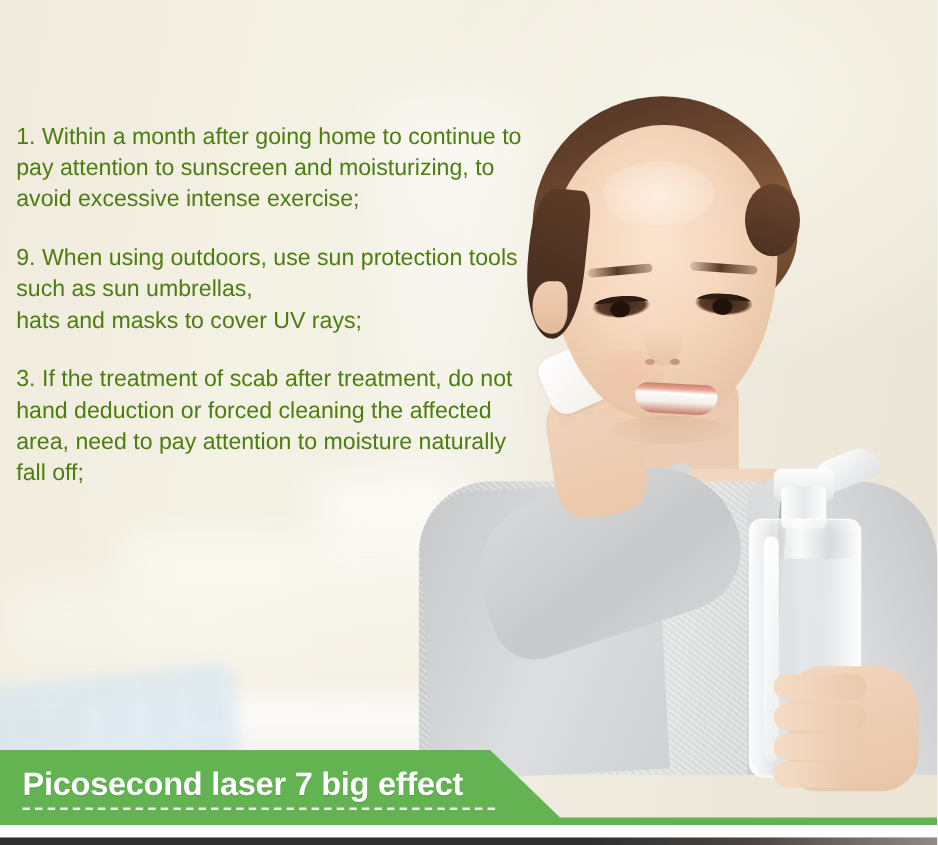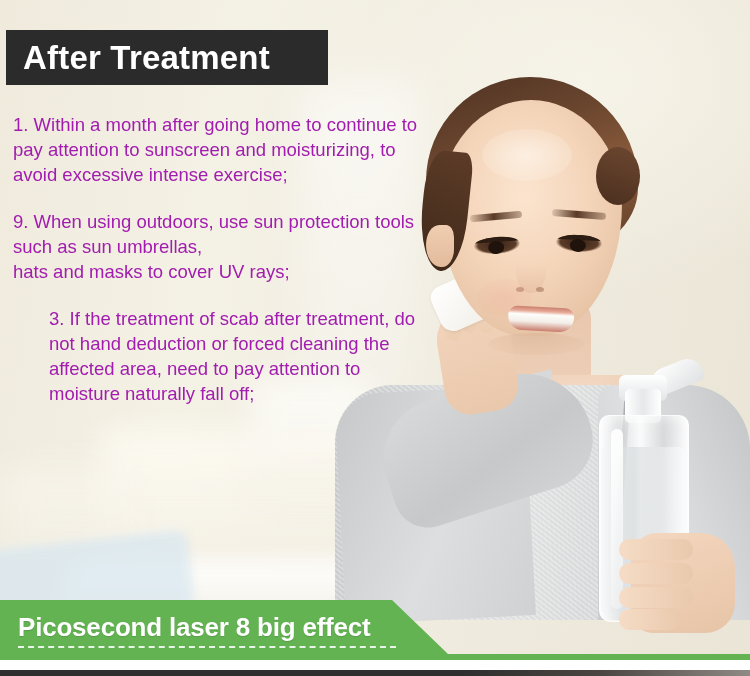--- a/index.html
+++ b/index.html
@@ -447,28 +447,28 @@
     font-weight: bold;
     letter-spacing: 0.2px;
     padding-left: 17px;
     white-space: nowrap;
   }
 
   
   .copy {
     position: absolute;
     left: 13px;
-    top: 112px;
+    top: 96px;
     width: 420px;
-    color: #a21caf;
+    color: #4d7c0f;
     font-size: 18.5px;
     line-height: 25px;
   }
   .copy p { margin: 0 0 22px 0; }
-  .copy p:last-child { margin-bottom: 0; margin-left: 36px; }
+  .copy p:last-child { margin-bottom: 0; }
 
   
   .footer-band {
     position: absolute;
     left: 0;
     top: 600px;
     width: 750px;
     height: 60px;
     background: #63b352;
     clip-path: polygon(0 0, 392px 0, 448px 54px, 750px 54px, 750px 60px, 0 60px);
@@ -580,32 +580,29 @@
         <div class="hand-bottle">
           <div class="finger2" style="top:6px;"></div>
           <div class="finger2" style="top:30px;"></div>
           <div class="finger2" style="top:54px;"></div>
           <div class="finger2" style="top:76px; width:62px;"></div>
         </div>
       </div>
     </div>
   </div>
 
-  <div class="title-box">
-    <span class="title-text">After Treatment</span>
-  </div>
 
   <div class="copy">
     <p>1. Within a month after going home to continue to pay attention to sunscreen and moisturizing, to avoid excessive intense exercise;</p>
     <p style="white-space: pre-line;">9. When using outdoors, use sun protection tools such as sun umbrellas,
 hats and masks to cover UV rays;</p>
     <p>3. If the treatment of scab after treatment, do not hand deduction or forced cleaning the affected area, need to pay attention to moisture naturally fall off;</p>
   </div>
 
   <div class="footer-band"></div>
   <div class="footer-inner">
-    <span class="footer-text">Picosecond laser 8 big effect</span>
+    <span class="footer-text">Picosecond laser 7 big effect</span>
     <span class="footer-dash"></span>
   </div>
   <div class="bottom-white"></div>
   <div class="bottom-strip"></div>
 
 </div>
 
 </body></html>

